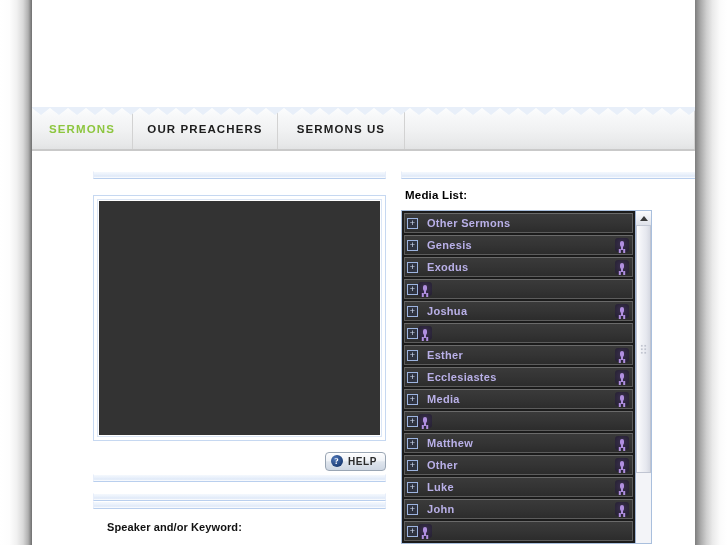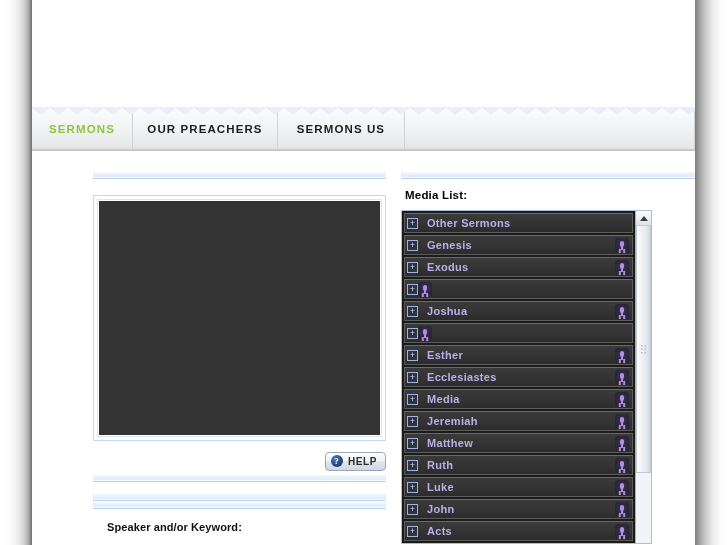--- a/index.html
+++ b/index.html
@@ -424,46 +424,44 @@
               <div class="media-label">Ecclesiastes</div>
               <div class="mic-icon"></div>
             </div>
             <div class="media-row">
               <div class="expand-box">+</div>
               <div class="media-label">Media</div>
               <div class="mic-icon"></div>
             </div>
             <div class="media-row">
               <div class="expand-box">+</div>
-              <div class="media-label">Jeremiah</div>
               <div class="mic-icon"></div>
             </div>
             <div class="media-row">
               <div class="expand-box">+</div>
               <div class="media-label">Matthew</div>
               <div class="mic-icon"></div>
             </div>
             <div class="media-row">
               <div class="expand-box">+</div>
-              <div class="media-label">Ruth</div>
+              <div class="media-label">Other</div>
               <div class="mic-icon"></div>
             </div>
             <div class="media-row">
               <div class="expand-box">+</div>
               <div class="media-label">Luke</div>
               <div class="mic-icon"></div>
             </div>
             <div class="media-row">
               <div class="expand-box">+</div>
               <div class="media-label">John</div>
               <div class="mic-icon"></div>
             </div>
             <div class="media-row">
               <div class="expand-box">+</div>
-              <div class="media-label">Acts</div>
               <div class="mic-icon"></div>
             </div>
           </div>
 
         <div class="scrollbar">
           <div class="sb-arrow">
             <span class="tri"></span>
           </div>
           <div class="sb-track">
             <div class="sb-thumb">

